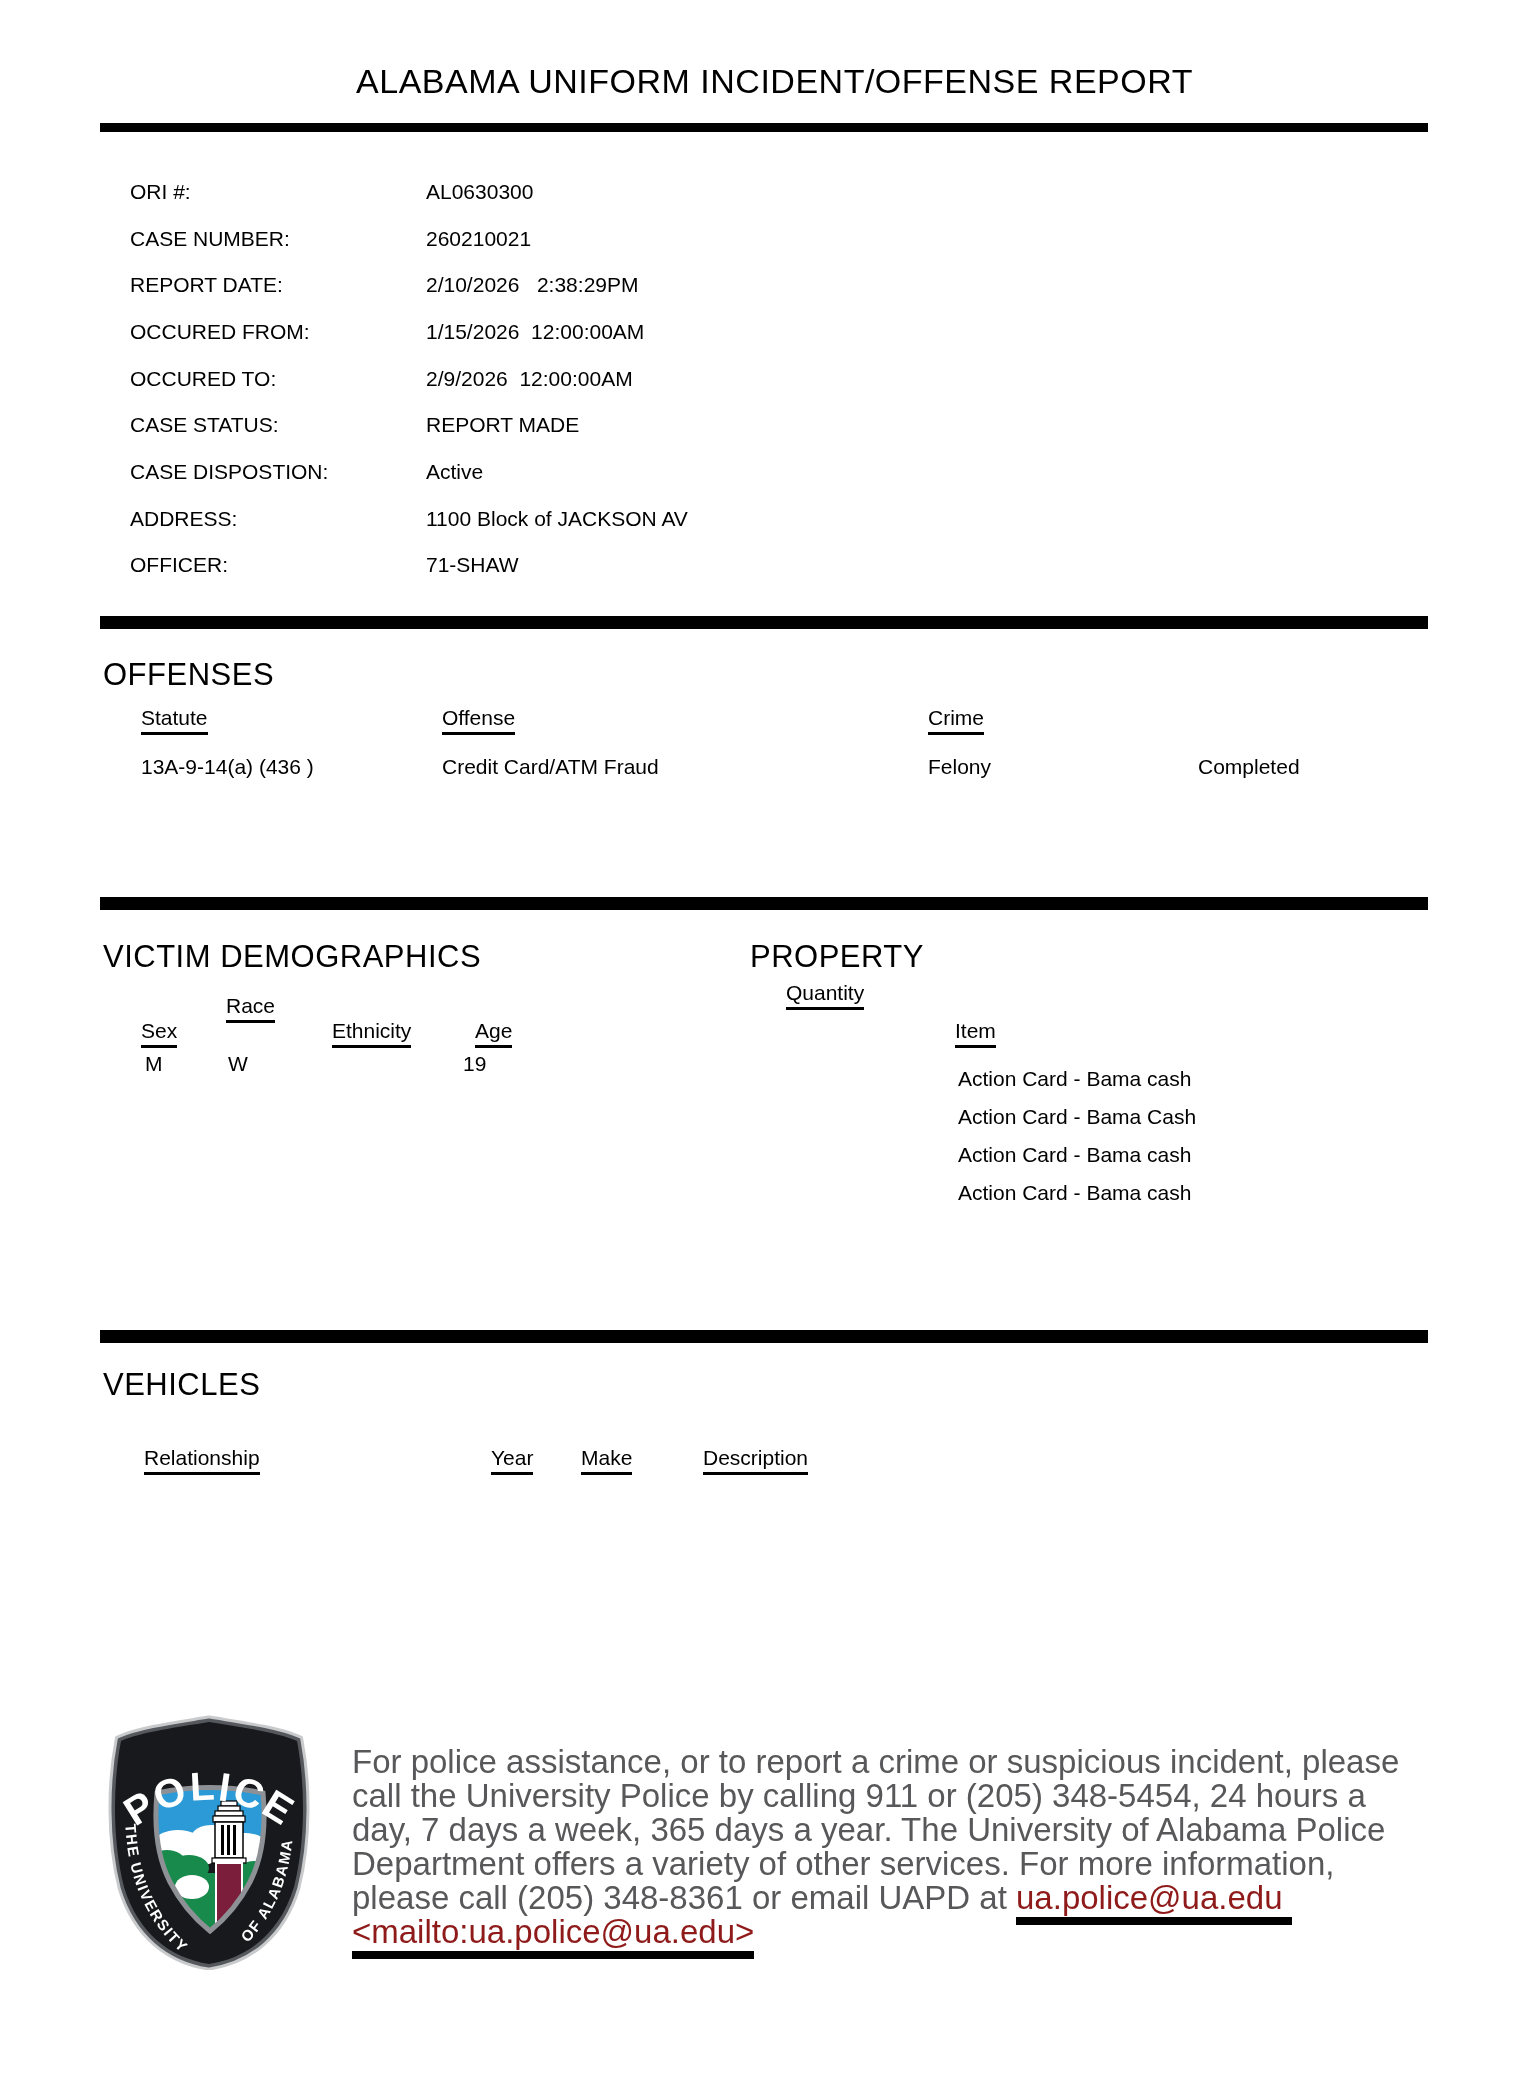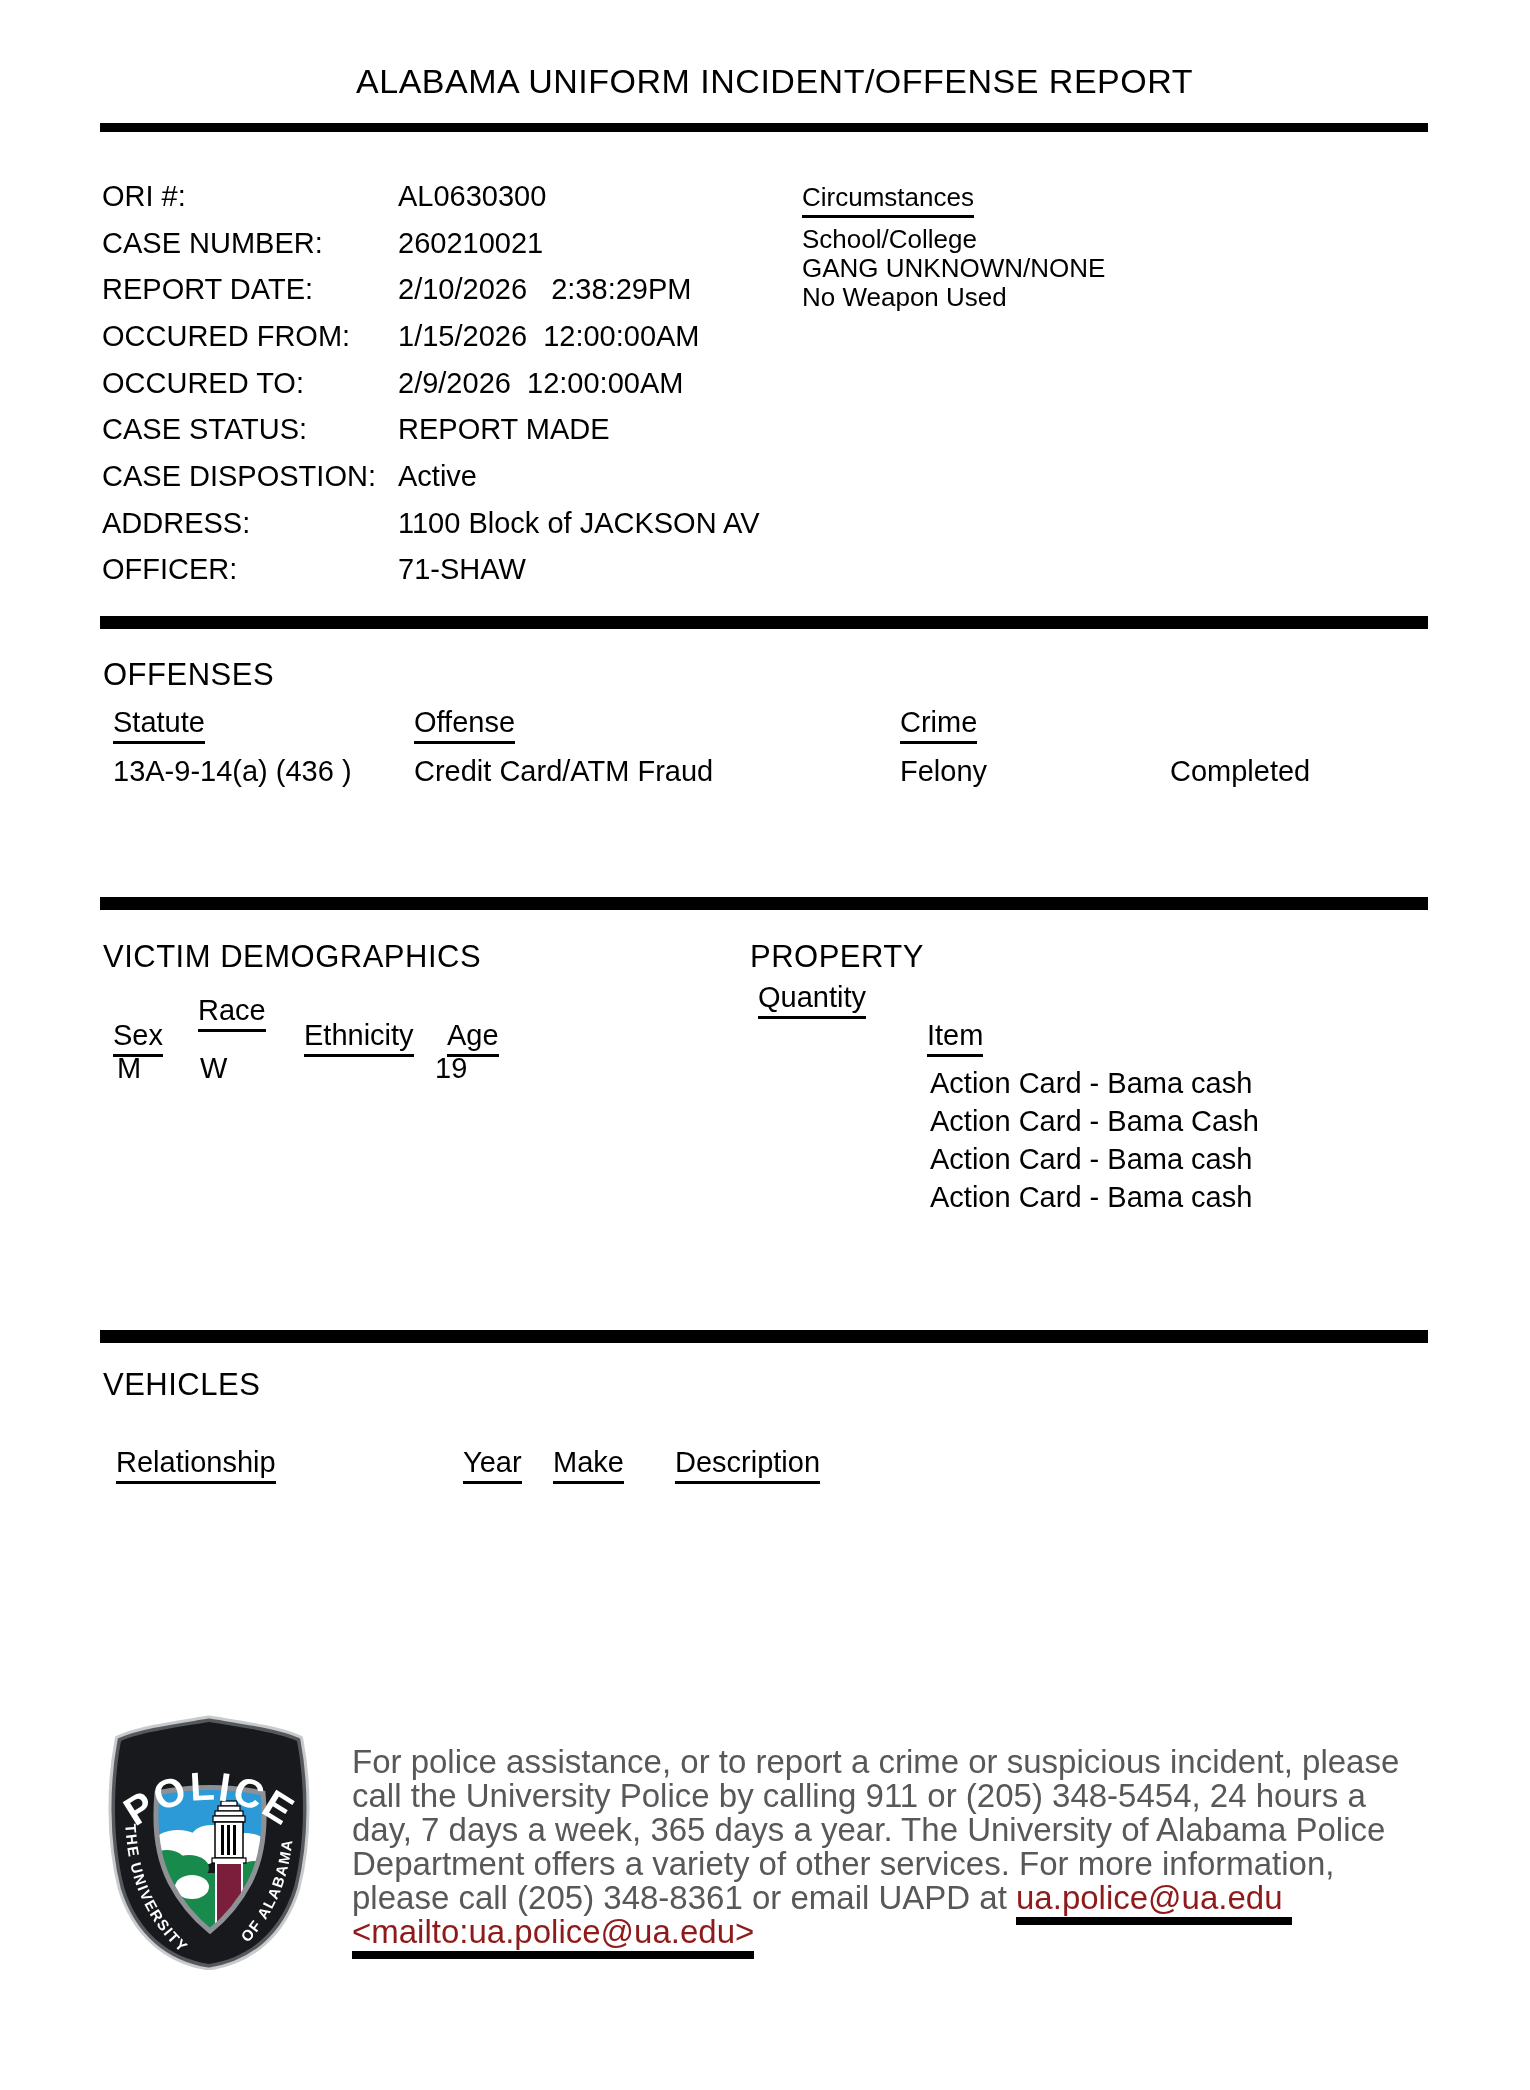--- a/index.html
+++ b/index.html
@@ -7,21 +7,21 @@
     position:relative;width:1530px;height:2090px;background:#ffffff;
     font-family:"Liberation Sans","DejaVu Sans",sans-serif;color:#000;overflow:hidden;padding-left:19px;
   }
   .title{position:absolute;top:62px;left:0;width:100%;text-align:center;font-size:34px;letter-spacing:0.5px;}
   .rule{position:absolute;left:100px;width:1328px;background:#000;}
   .rule-thin{top:123px;height:9px;}
   .rule-2{top:616px;height:13px;}
   .rule-3{top:897px;height:13px;}
   .rule-4{top:1330px;height:13px;}
   .h-sec{position:absolute;font-size:31px;line-height:1.1;letter-spacing:0.5px;}
-  .cell{position:absolute;font-size:29px;line-height:1.15;white-space:pre;}
+  .cell{position:absolute;font-size:21px;line-height:1.15;white-space:pre;margin-left:28px;}
   .u{display:inline-block;border-bottom:3px solid #000;padding-bottom:2px;}
   .frow-label{left:102px;}
   .frow-value{left:398px;}
   .circ{position:absolute;left:802px;top:182px;font-size:26px;}
   .circ-head{margin-bottom:7px;}
   .circ-item{line-height:29px;white-space:pre;}
   .footer-line{position:absolute;left:352px;font-size:33px;line-height:1.2;color:#58585a;white-space:pre;}
   .flink{color:#8F1A1A;border-bottom:8px solid #000000;padding-bottom:1px;white-space:pre;text-decoration:none;display:inline-block;line-height:1.05;}
   .badge-wrap{position:absolute;left:94px;top:1715px;width:231px;height:255px;}
 </style>
@@ -47,26 +47,20 @@
     <span class="cell frow-label" style="top:413px">CASE STATUS:</span>
     <span class="cell frow-value" style="top:413px">REPORT MADE</span>
     <span class="cell frow-label" style="top:460px">CASE DISPOSTION:</span>
     <span class="cell frow-value" style="top:460px">Active</span>
     <span class="cell frow-label" style="top:507px">ADDRESS:</span>
     <span class="cell frow-value" style="top:507px">1100 Block of JACKSON AV</span>
     <span class="cell frow-label" style="top:553px">OFFICER:</span>
     <span class="cell frow-value" style="top:553px">71-SHAW</span>
   </div>
 
-  <div class="circ">
-    <div class="circ-head"><span class="u">Circumstances</span></div>
-    <div class="circ-item">School/College</div>
-    <div class="circ-item">GANG UNKNOWN/NONE</div>
-    <div class="circ-item">No Weapon Used</div>
-  </div>
 
   <div class="rule rule-2"></div>
   <div class="h-sec" style="left:103px;top:658px">OFFENSES</div>
   <span class="cell" style="left:113px;top:706px"><span class="u">Statute</span></span>
   <span class="cell" style="left:414px;top:706px"><span class="u">Offense</span></span>
   <span class="cell" style="left:900px;top:706px"><span class="u">Crime</span></span>
   <div>
     <span class="cell" style="left:113px;top:755px">13A-9-14(a) (436 )</span>
     <span class="cell" style="left:414px;top:755px">Credit Card/ATM Fraud</span>
     <span class="cell" style="left:900px;top:755px">Felony</span>

